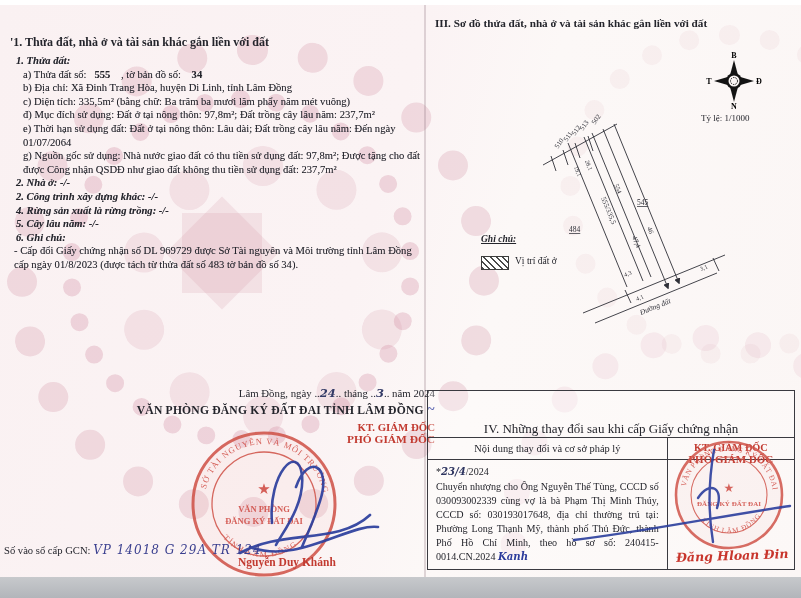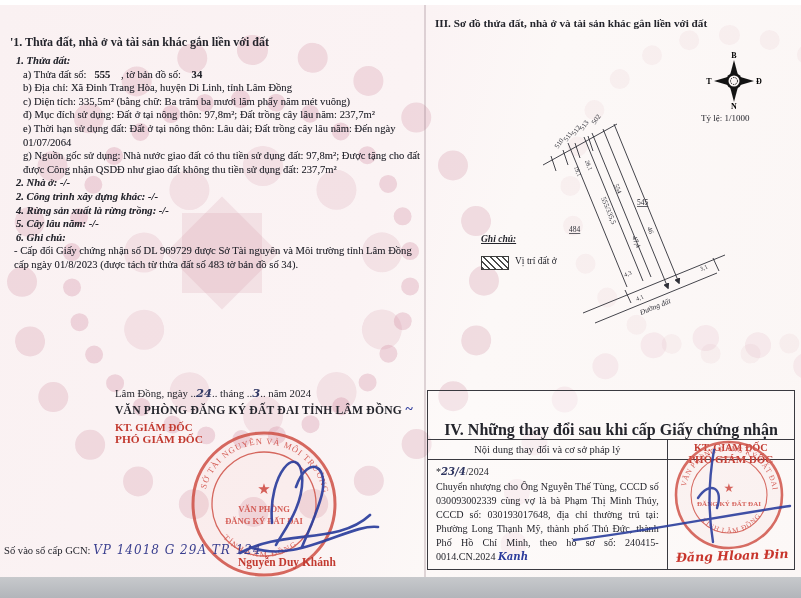--- a/index.html
+++ b/index.html
@@ -22,21 +22,21 @@
         background:linear-gradient(#c7c9cc,#b2b5ba);}
   
   .col-left{position:absolute;left:8px;top:10px;width:414px;margin-top:20px;}
   .s1-title{font-size:12px;font-weight:bold;margin:0 0 4px 2px;}
   .ln{font-size:10.6px;line-height:13.6px;white-space:pre-wrap;text-shadow:0 0 .5px rgba(40,40,55,.35);}
   .ln.itm{padding-left:15px;}
   .ln.num{font-weight:bold;font-style:italic;padding-left:8px;}
   .ln.note{padding-left:6px;}
   .bv{font-weight:bold;}
   
-  .sign-left{position:absolute;left:115px;top:381px;width:330px;text-align:left;}
+  .sign-left{position:absolute;left:105px;top:381px;width:330px;text-align:right;}
   .dateline{font-size:10.8px;}
   .hw{font-family:"DejaVu Serif","Liberation Serif",serif;font-style:italic;color:#333a66;}
   .dateline .hw{font-size:11.5px;font-weight:bold;}
   .officeline{font-size:11.6px;font-weight:bold;letter-spacing:.2px;margin-top:2px;}
   .office-mark{color:#2c3a9b;font-weight:bold;font-size:14px;font-style:italic;}
   .redline{color:#c23a30;font-weight:bold;}
   .kt1{font-size:10.8px;margin-top:3px;}
   .kt2{font-size:11.4px;}
   .stamp-left{position:absolute;left:188px;top:423px;opacity:.88;}
   .sig-left{position:absolute;left:210px;top:420px;}
@@ -52,21 +52,21 @@
   .diagram{position:absolute;left:0;top:60px;}
   .legend{position:absolute;left:56px;top:229px;font-size:9.5px;}
   .legend-title{font-style:italic;font-weight:bold;text-decoration:underline;}
   .legend-row{display:flex;align-items:flex-start;gap:6px;margin-top:12px;}
   .swatch{width:26px;height:12px;border:1px solid #3c3c3c;background-color:#fff;
           background-image:repeating-linear-gradient(45deg,#4a4a4a 0 1.5px,transparent 1.5px 4.5px);}
   
   .t4{position:absolute;left:2px;top:385px;width:366px;height:178px;border:1.2px solid #3a3a40;
       display:flex;flex-direction:column;background:rgba(255,255,255,.25);}
   .t4-title{height:23px;border-bottom:1.2px solid #3a3a40;display:flex;align-items:center;
-            justify-content:center;font-weight:bold;font-size:16px;margin-top:30px;}
+            justify-content:center;font-weight:normal;font-size:13px;margin-top:30px;}
   .t4-head{height:40px;display:flex;border-bottom:1.2px solid #3a3a40;}
   .t4-c1{width:65.5%;border-right:1.2px solid #3a3a40;display:flex;align-items:center;justify-content:center;
          text-align:left;font-size:10.4px;padding:0 6px;box-sizing:border-box;}
   .t4-c2{width:34.5%;display:flex;align-items:flex-start;justify-content:center;text-align:center;
          font-size:10.4px;padding:4px 4px 0;box-sizing:border-box;}
   .t4-body{flex:1;display:flex;}
   .t4-b1{width:65.5%;border-right:1.2px solid #3a3a40;padding:5px 8px;box-sizing:border-box;
          font-size:10.1px;line-height:14px;text-align:justify;position:relative;}
   .t4-b2{width:34.5%;position:relative;}
   .t4-red{position:absolute;left:0;top:-18px;width:100%;text-align:center;color:#c23a30;font-weight:bold;}

